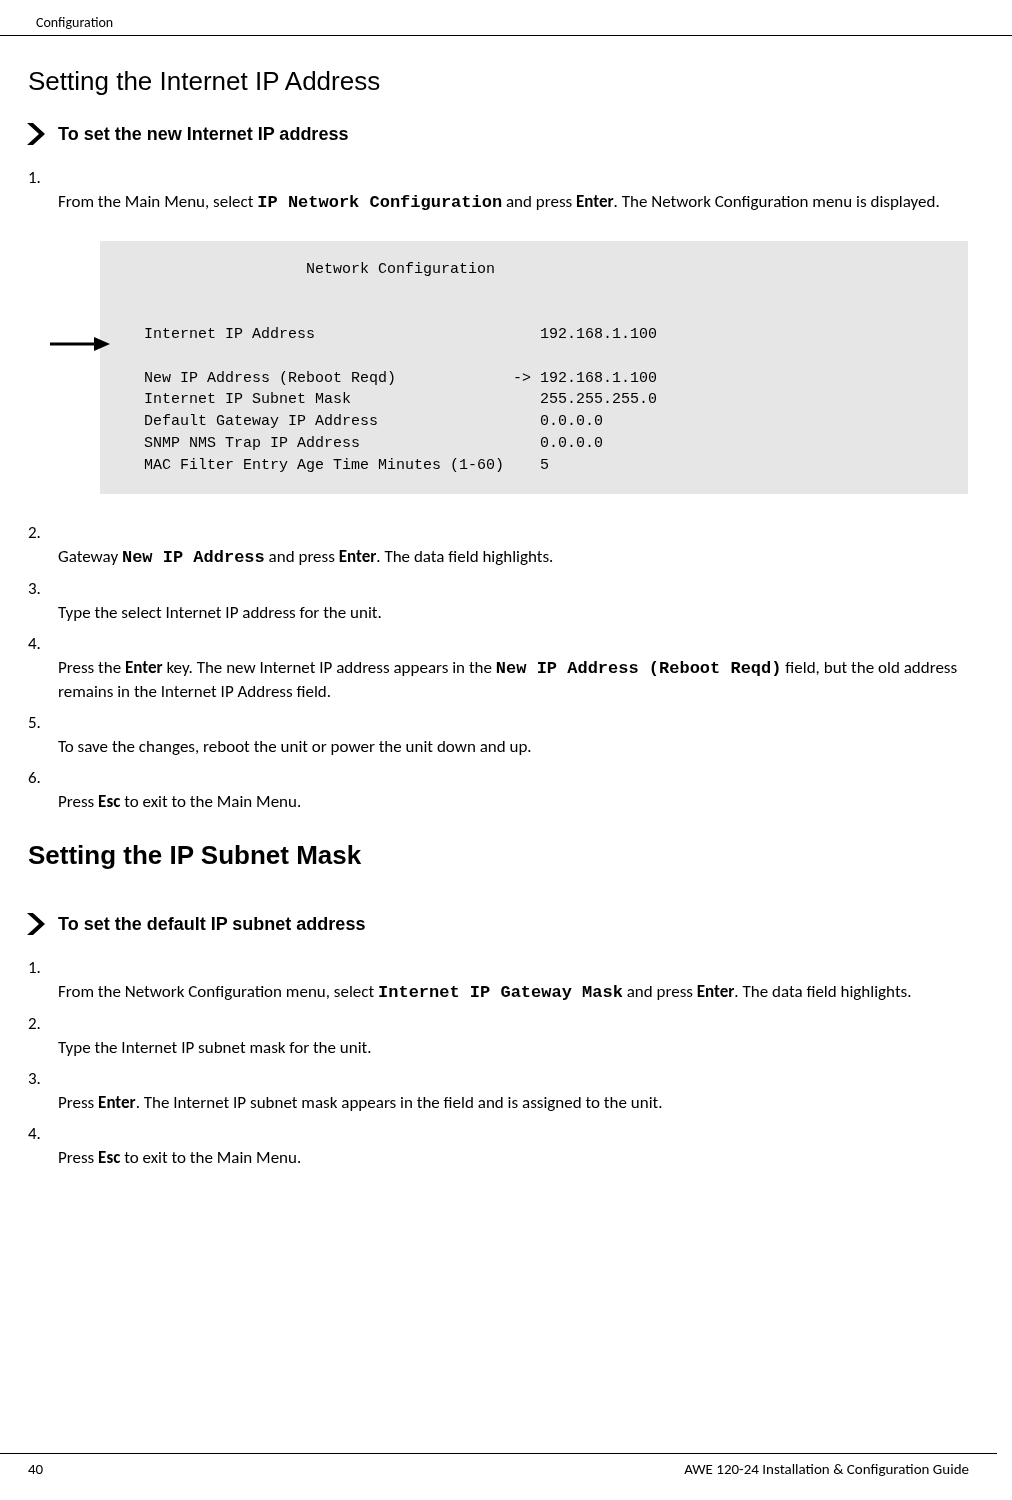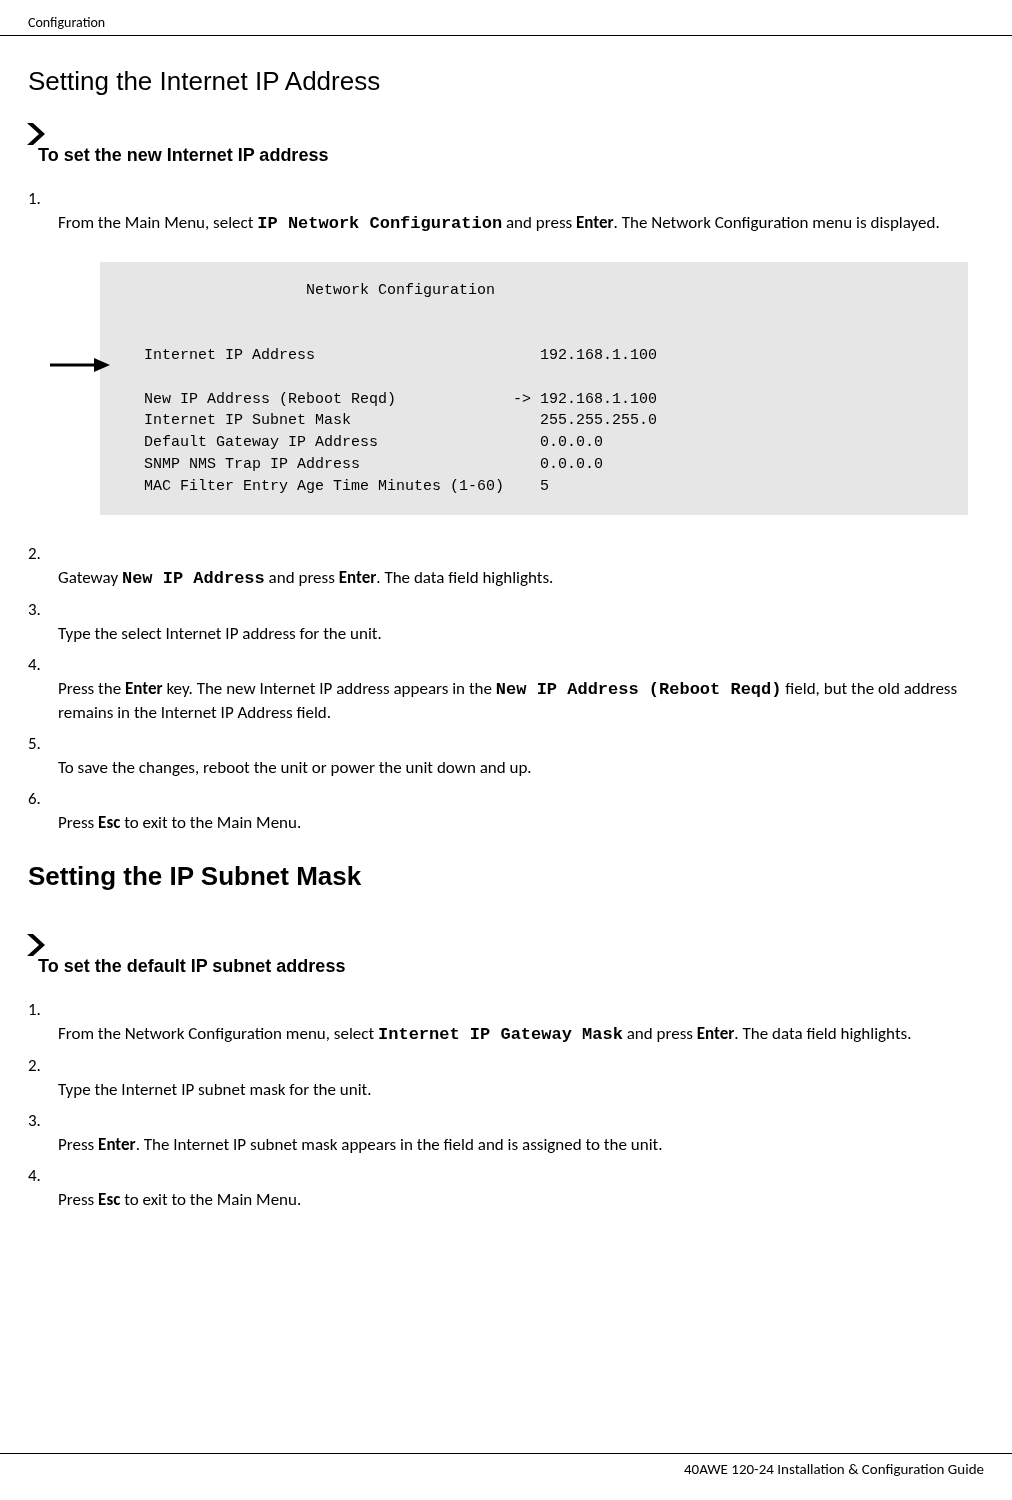--- a/index.html
+++ b/index.html
@@ -10,44 +10,43 @@
     body {
       font-family: 'Gill Sans', 'Gill Sans MT', Calibri, sans-serif;
       width: 1012px;
       height: 1500px;
       background: white;
       position: relative;
       padding: 0;
     }
     .header {
       border-bottom: 1px solid #000;
-      padding: 14px 28px 4px 28px;
+      padding: 14px 28px 4px 36px;
       font-size: 14px;
     }
     .content {
       padding: 30px 28px 0 28px;
     }
     h1 {
       font-family: Arial, Helvetica, sans-serif;
       font-weight: normal;
       font-size: 26px;
       margin-bottom: 26px;
     }
     h2 {
       font-family: Arial, Helvetica, sans-serif;
       font-weight: bold;
       font-size: 26px;
       margin-top: 26px;
       margin-bottom: 42px;
     }
     .procedure-title {
       display: flex;
-      align-items: flex-start;
+      align-items: flex-end;
       margin-bottom: 22px;
-      flex-direction: column;
     }
     .procedure-title svg {
       flex-shrink: 0;
       margin-left: -4px;
     }
     .procedure-heading {
       font-family: Arial, Helvetica, sans-serif;
       font-weight: bold;
       font-size: 18px;
       margin-left: 10px;
@@ -91,25 +90,25 @@
     }
     .arrow-annotation {
       position: absolute;
       left: -50px;
       top: 95px;
     }
     .footer {
       position: absolute;
       bottom: 22px;
       left: 0;
-      right: 0;
+      right: 15px;
       border-top: 1px solid #000;
       padding: 6px 28px 0 28px;
       display: flex;
-      justify-content: flex-end;
+      justify-content: space-between;
       font-size: 15px;
     }
     .page-num {
       font-size: 15px;
     }
   </style>
 </head>
 <body>
 
 <div class="header">

